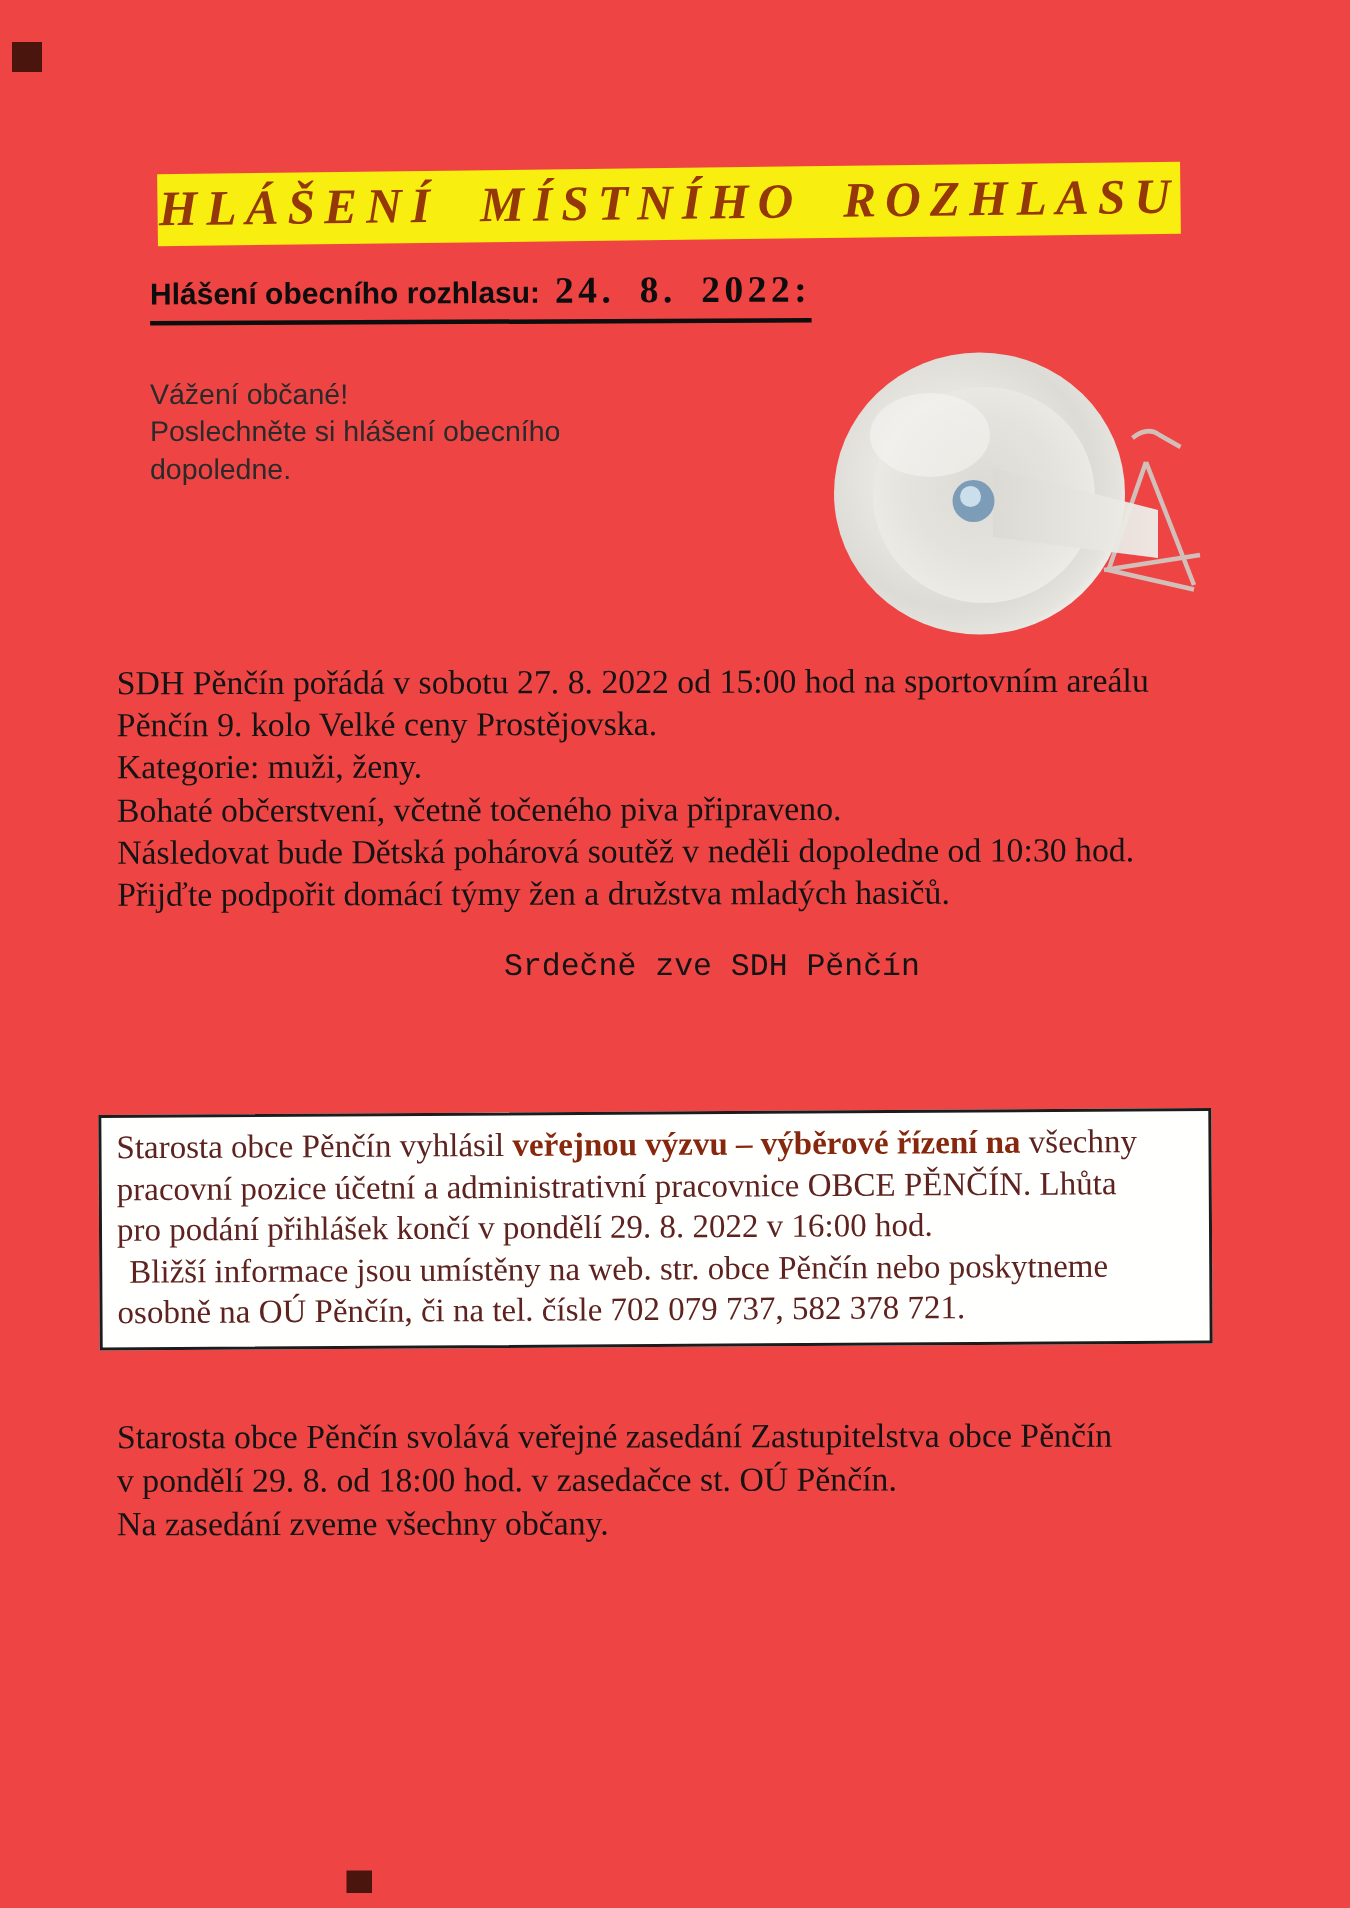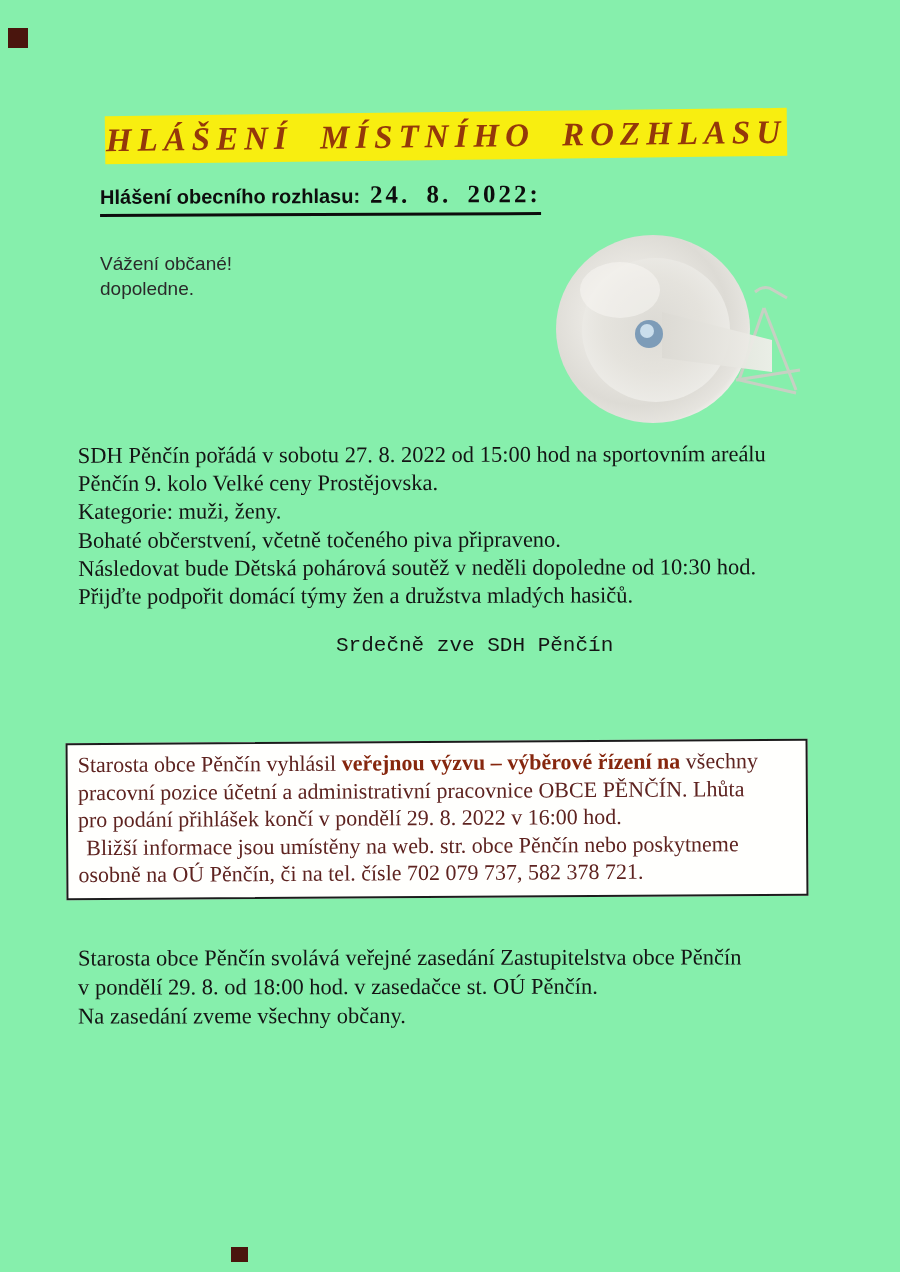--- a/index.html
+++ b/index.html
@@ -1,17 +1,17 @@
 <!DOCTYPE html>
 <html><head>
 <meta charset="utf-8">
 <style>
   html,body{margin:0;padding:0;background:#e8e8e8;}
   #page{
-    position:relative;width:900px;height:1272px;background:#86efac;
+    position:relative;width:900px;height:1272px;background:#ef4444;
     margin:0 auto;overflow:hidden;
     font-family:"Liberation Serif",serif;color:#161616;
   }
   .abs{position:absolute;}
 
   
   .scan-mark{position:absolute;background:#4a150d;}
   #mark-top{left:8px;top:28px;width:20px;height:20px;}
   #mark-bottom{left:231px;top:1247px;width:17px;height:15px;}
 
@@ -88,20 +88,21 @@
     <span id="title-text">HLÁŠENÍ MÍSTNÍHO ROZHLASU</span>
   </div>
 
   <div id="subheading" class="abs">
     <span id="subheading-label">Hlášení obecního rozhlasu:</span>
     <span id="subheading-date">24. 8. 2022:</span>
   </div>
 
   <div id="greeting" class="abs">
     <div>Vážení občané!</div>
+    <div>Poslechněte si hlášení obecního</div>
     <div>dopoledne.</div>
   </div>
 
   <div id="photo" class="abs">
     <svg width="256" height="204" viewBox="0 0 256 204">
       <defs>
         <radialGradient id="hornGrad" cx="42%" cy="44%" r="62%">
           <stop offset="0%" stop-color="#f2f1ee"></stop>
           <stop offset="45%" stop-color="#e9e7e2"></stop>
           <stop offset="75%" stop-color="#dddbd5"></stop>

